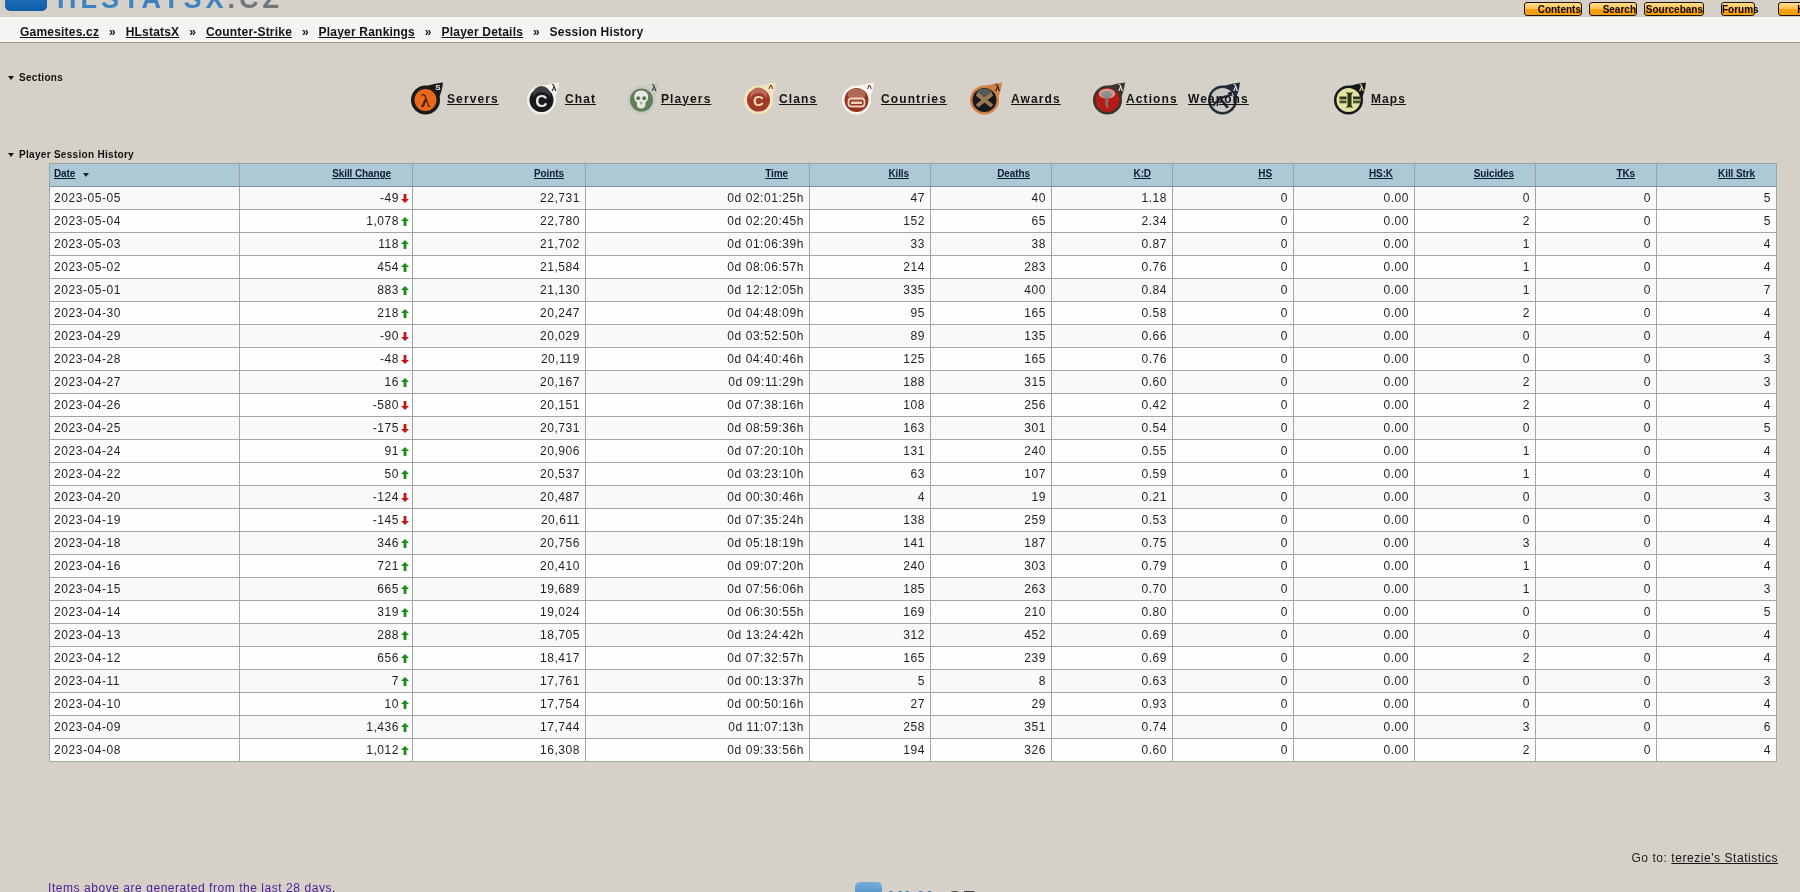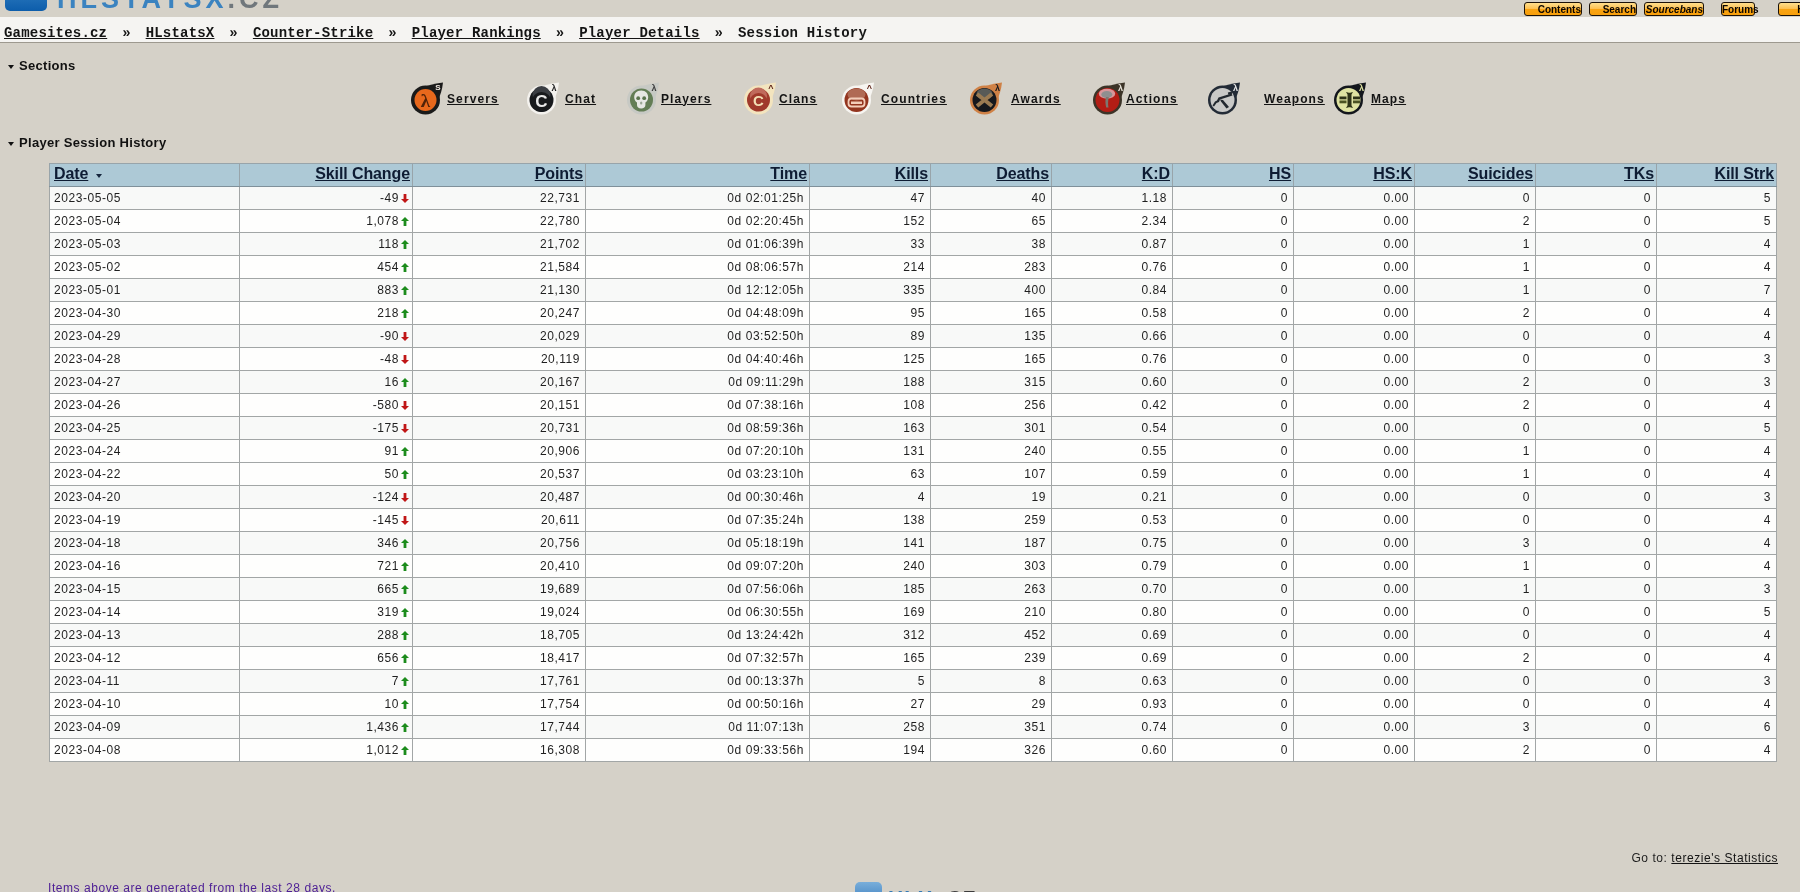--- a/index.html
+++ b/index.html
@@ -5,32 +5,32 @@
 html,body{margin:0;padding:0;}
 body{width:1800px;height:892px;position:relative;overflow:hidden;background:#d5d1c8;font-family:"Liberation Sans",sans-serif;}
 a{color:#141414;}
 
 #toplogo{position:absolute;left:5px;top:-12px;width:42px;height:23px;background:linear-gradient(#2f7cc0,#0d5dab);border-radius:5px;}
 #toplogotext{position:absolute;left:57px;top:0;width:300px;height:8px;overflow:hidden;}
 #toplogotext span{display:block;margin-top:-14.5px;font-weight:bold;font-size:27px;line-height:27px;letter-spacing:4px;color:#3b83c0;}
 .topbtn{position:absolute;top:2px;height:14px;box-sizing:border-box;border:1px solid #1c1208;border-radius:3px;background:linear-gradient(#ffdf8d 0%,#fdc051 48%,#f9a312 52%,#f79f0c 100%);font-size:10px;font-weight:bold;color:#0a0500;text-align:right;line-height:13px;font-family:"Liberation Sans",sans-serif;}
 
 #crumbbar{position:absolute;left:0;top:17px;width:1800px;height:25px;background:#f5f4f2;border-bottom:1px solid #9d998f;}
-#crumb{position:absolute;left:4px;top:24.5px;font-size:14px;font-weight:bold;color:#161616;letter-spacing:0.2px;font-family:Liberation Mono, monospace;}
+#crumb{position:absolute;left:20px;top:24.5px;font-size:12px;font-weight:bold;color:#161616;letter-spacing:0.2px;}
 #crumb a{color:#141414;}
 .sep{font-weight:bold;margin:0 6.3px;}
 
-.heading{position:absolute;font-size:13px;font-weight:bold;color:#111;letter-spacing:0.3px;}
+.heading{position:absolute;font-size:10px;font-weight:bold;color:#111;letter-spacing:0.3px;margin-top:14px;}
 .tri{display:inline-block;width:0;height:0;border-left:3.5px solid transparent;border-right:3.5px solid transparent;border-top:4.5px solid #111;margin-right:5px;vertical-align:1px;}
 
 .icon{position:absolute;top:81px;}
 .iconlabel{position:absolute;top:91.5px;font-size:12px;font-weight:bold;letter-spacing:1.1px;color:#141414;text-decoration:underline;}
 
 #stats{position:absolute;left:49px;top:163px;width:1727px;border-collapse:collapse;table-layout:fixed;}
-#stats th{height:19px;background:#adc9d6;color:#0e1c33;font-size:16px;font-weight:bold;letter-spacing:-0.1px;padding:0 2px 3px 4px;text-align:right;border:1px solid #98a4aa;border-bottom:1px solid #7f909a;text-decoration:underline;}
+#stats th{height:19px;background:#adc9d6;color:#0e1c33;font-size:10px;font-weight:bold;letter-spacing:-0.1px;padding:0 21px 3px 4px;text-align:right;border:1px solid #98a4aa;border-bottom:1px solid #7f909a;text-decoration:underline;}
 #stats th.l{text-align:left;text-decoration:none;}
 #stats th.l span{text-decoration:underline;}
 #stats td{height:22px;font-size:12px;letter-spacing:0.55px;color:#1f1f1f;padding:0 5px 0 4px;text-align:right;border:1px solid #a2a6a6;white-space:nowrap;}
 #stats td.l{text-align:left;}
 #stats tr.r1 td{background:#f8f9f8;}
 #stats tr.r2 td{background:#fefefd;}
 .arr{vertical-align:-1px;margin-left:2px;margin-right:-2px;}
 .sorttri{display:inline-block;width:0;height:0;border-left:3px solid transparent;border-right:3px solid transparent;border-top:4px solid #15253d;margin-left:8px;vertical-align:0.5px;}
 
 #foot1{position:absolute;left:48px;top:839px;font-size:12px;letter-spacing:0.55px;color:#4c1d95;margin-top:42px;}
@@ -41,21 +41,21 @@
 </style>
 </head>
 <body>
 
 <div id="toplogo"></div>
 <div id="toplogotext">
     <span>HLSTATSX<em style="font-style:normal;color:#70777c;">.CZ</em></span>
   </div>
 <div class="topbtn" style="left:1524px;width:58px;">Contents</div>
 <div class="topbtn" style="left:1589px;width:48px;">Search</div>
-<div class="topbtn" style="left:1644px;width:60px;font-style:italic;">Sourcebans</div>
+<div class="topbtn" style="left:1644px;width:60px;">Sourcebans</div>
 <div class="topbtn" style="left:1721px;width:34px;">Forums</div>
 <div class="topbtn" style="left:1778px;width:42px;">Help</div>
 
 <div id="crumbbar"></div>
 <div id="crumb"><a href="#">Gamesites.cz</a> <span class="sep">»</span> <a href="#">HLstatsX</a> <span class="sep">»</span> <a href="#">Counter-Strike</a> <span class="sep">»</span> <a href="#">Player Rankings</a> <span class="sep">»</span> <a href="#">Player Details</a> <span class="sep">»</span> Session History</div>
 
 <div class="heading" style="left:8px;top:58px;"><span class="tri"></span>Sections</div>
 <div class="heading" style="left:8px;top:134.5px;"><span class="tri"></span>Player Session History</div>
 
 <div class="icon" style="left:409px;"><svg width="36" height="36" viewBox="0 0 36 36">
@@ -128,21 +128,21 @@
 <div class="iconlabel" style="left:1126px;">Actions</div>
 <div class="icon" style="left:1206px;"><svg width="36" height="36" viewBox="0 0 36 36">
       <path d="M34,1.5 C25,2.8 18,4.5 13.5,6.5 L28.5,20 C31.5,14.5 33.2,8.5 34,1.5 Z" fill="#232b36"></path>
       <circle cx="16.5" cy="19" r="14.5" fill="#232b36"></circle>
       <circle cx="16.5" cy="19" r="12" fill="#c9c9c7"></circle>
       <path d="M25.5,12.5 L26.5,14.5 L14,18.5 L13,21 L10.5,22 L8,25.5 L6.5,24.5 L9,20.5 L11,19.5 L12.5,16.5 Z" fill="#22282f"></path>
       <path d="M14,18.5 L17,19 L23,26 L20.5,27.5 L15,20.5 Z" fill="#22282f"></path>
       <rect x="22" y="11" width="4" height="2.2" transform="rotate(-15 24 12)" fill="#22282f"></rect>
       <text x="29.5" y="10" font-size="9" font-weight="bold" fill="#e8e8e8" text-anchor="middle">λ</text>
     </svg></div>
-<div class="iconlabel" style="left:1264px;">Weapons</div>
+<div class="iconlabel" style="left:1188px;">Weapons</div>
 <div class="icon" style="left:1332px;"><svg width="36" height="36" viewBox="0 0 36 36">
       <path d="M34,1.5 C25,2.8 18,4.5 13.5,6.5 L28.5,20 C31.5,14.5 33.2,8.5 34,1.5 Z" fill="#13161c"></path>
       <circle cx="16.5" cy="19" r="14.5" fill="#13161c"></circle>
       <circle cx="16.5" cy="19" r="12" fill="#dfe3a2"></circle>
       <rect x="7.5" y="15.5" width="7" height="2.8" fill="#2e3318"></rect>
       <rect x="7.5" y="19.5" width="7" height="2.8" fill="#4a5222"></rect>
       <rect x="21" y="15.5" width="7" height="2.8" fill="#2e3318"></rect>
       <rect x="21" y="19.5" width="7" height="2.8" fill="#4a5222"></rect>
       <path d="M14,11 C17,12 18,12 21,11 L19.5,13.5 L19.5,24.5 L21,27 C18,26 17,26 14,27 L15.5,24.5 L15.5,13.5 Z" fill="#2e3318"></path>
       <text x="29.5" y="10" font-size="9" font-weight="bold" fill="#dfe3a2" text-anchor="middle">λ</text>

